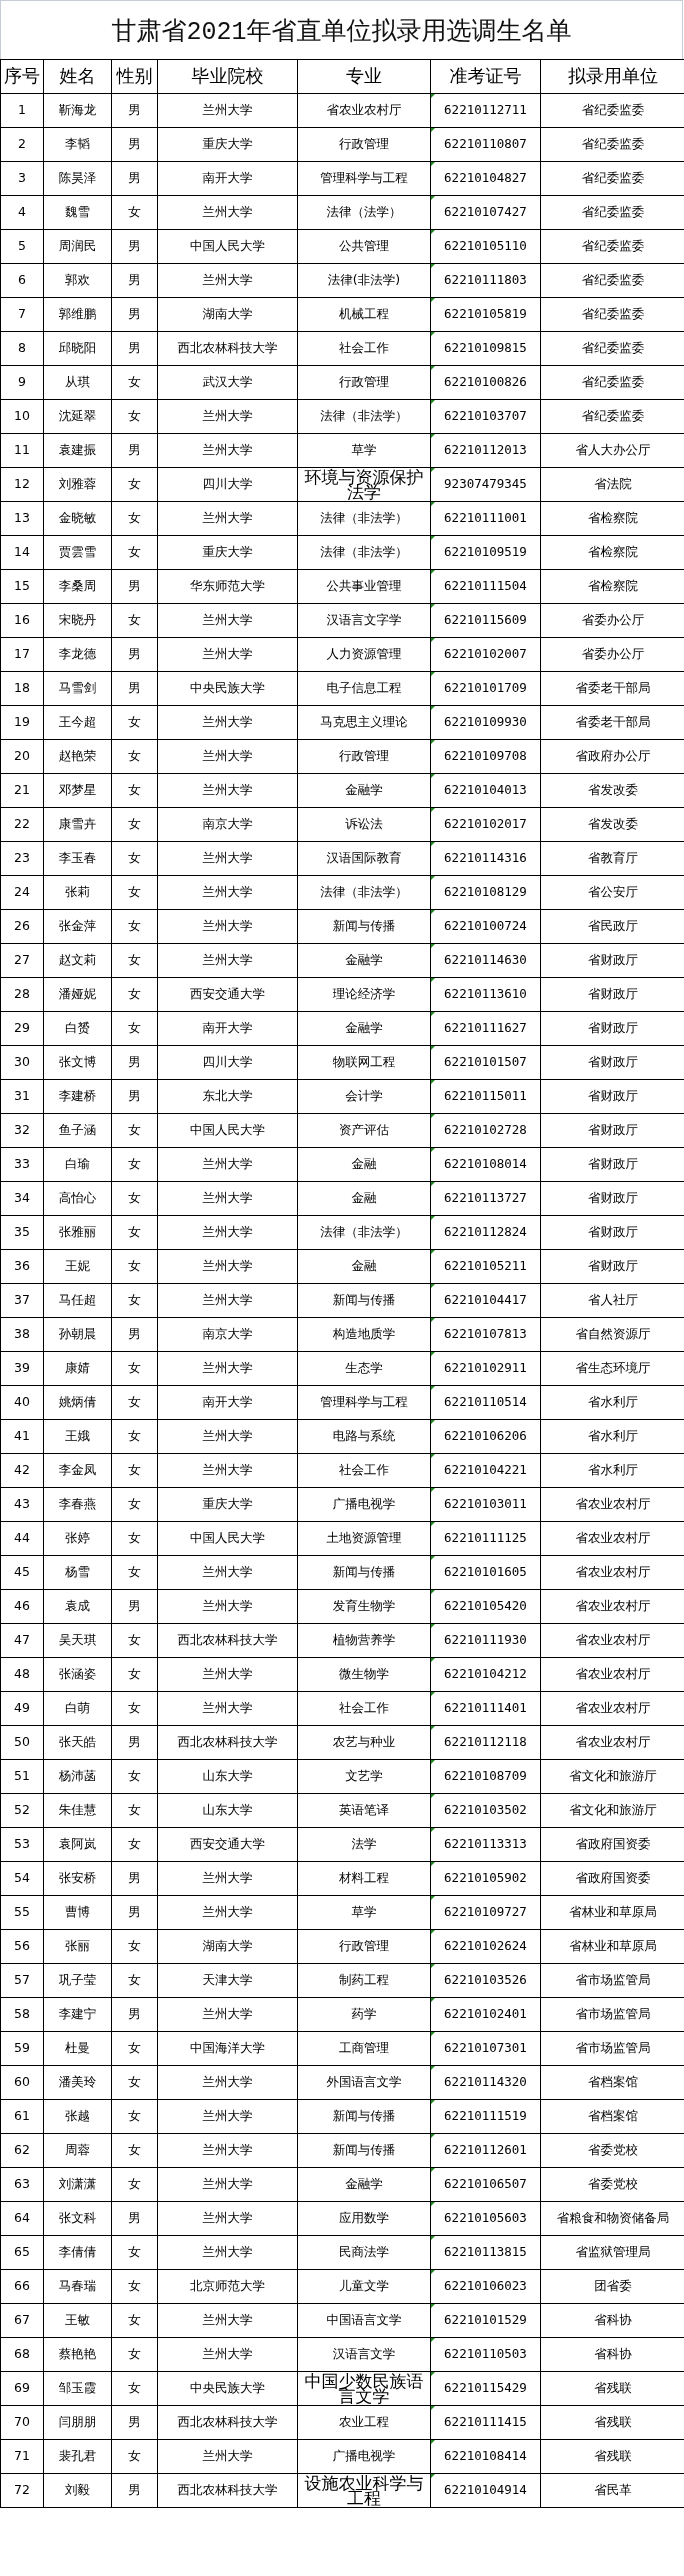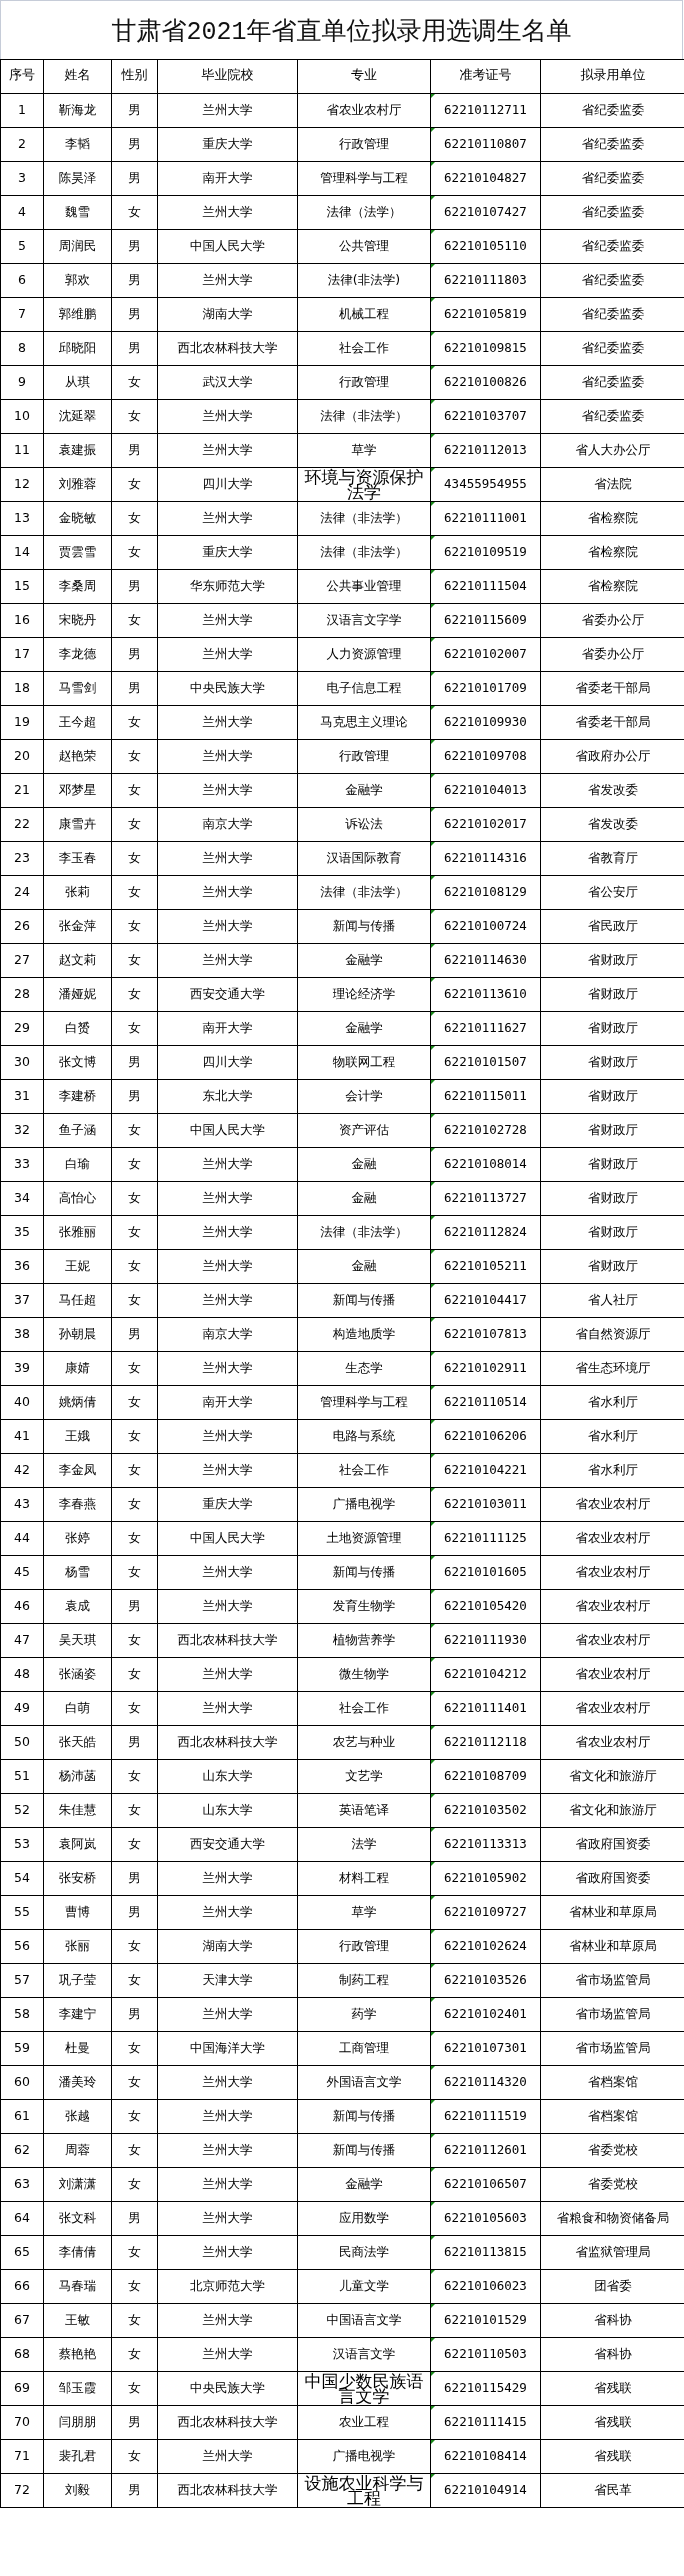--- a/index.html
+++ b/index.html
@@ -9,21 +9,21 @@
                border: 0.9px solid #c6ccd8; border-bottom: none; box-sizing: border-box;
                display: flex; align-items: center; justify-content: center; background: #fff; }
   .title { font-family: Liberation Mono, monospace; font-size: 25px; letter-spacing: 0px; color: #111; }
   table.roster { position: absolute; left: 0; top: 59px; border-collapse: collapse; table-layout: fixed; width: 684px; }
   table.roster col.c1 { width: 43px; } table.roster col.c2 { width: 68px; }
   table.roster col.c3 { width: 46px; } table.roster col.c4 { width: 140px; }
   table.roster col.c5 { width: 133px; } table.roster col.c6 { width: 110px; }
   table.roster col.c7 { width: 145px; }
   table.roster th, table.roster td { border: 1.1px solid #000; height: 34px; padding: 0 0.9px; text-align: center; vertical-align: middle;
         font-size: 12.5px; font-weight: normal; line-height: 14.7px; box-sizing: border-box; }
-  table.roster th { font-size: 13px; font-family: Liberation Mono, monospace; }
+  table.roster th { font-size: 18px; }
   td.seq { font-size: 11.2px; }
   td.exam { font-family: "DejaVu Sans Mono", "Liberation Mono", monospace; font-size: 11.6px; position: relative; }
   td.exam::before { content: ""; position: absolute; left: 0; top: 0; width: 0; height: 0;
         border-top: 4.3px solid #1a8a1a; border-right: 4.3px solid transparent; }
   td.major.small { font-size: 17px; }
 </style>
 </head>
 <body>
 
 <div class="title-box">
@@ -150,21 +150,21 @@
         <td class="major">草学</td>
         <td class="exam">62210112013</td>
         <td class="unit">省人大办公厅</td>
       </tr>
       <tr>
         <td class="seq">12</td>
         <td class="name">刘雅蓉</td>
         <td class="gender">女</td>
         <td class="school">四川大学</td>
         <td class="major small">环境与资源保护法学</td>
-        <td class="exam">43455954955</td>
+        <td class="exam">92307479345</td>
         <td class="unit">省法院</td>
       </tr>
       <tr>
         <td class="seq">13</td>
         <td class="name">金晓敏</td>
         <td class="gender">女</td>
         <td class="school">兰州大学</td>
         <td class="major">法律（非法学）</td>
         <td class="exam">62210111001</td>
         <td class="unit">省检察院</td>

